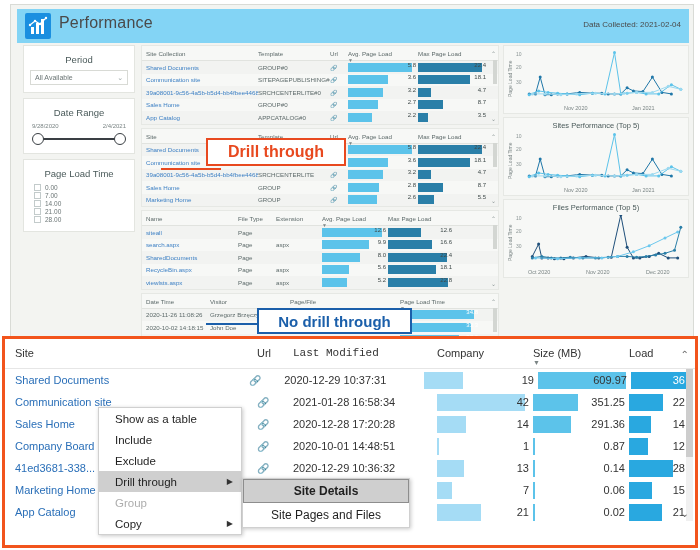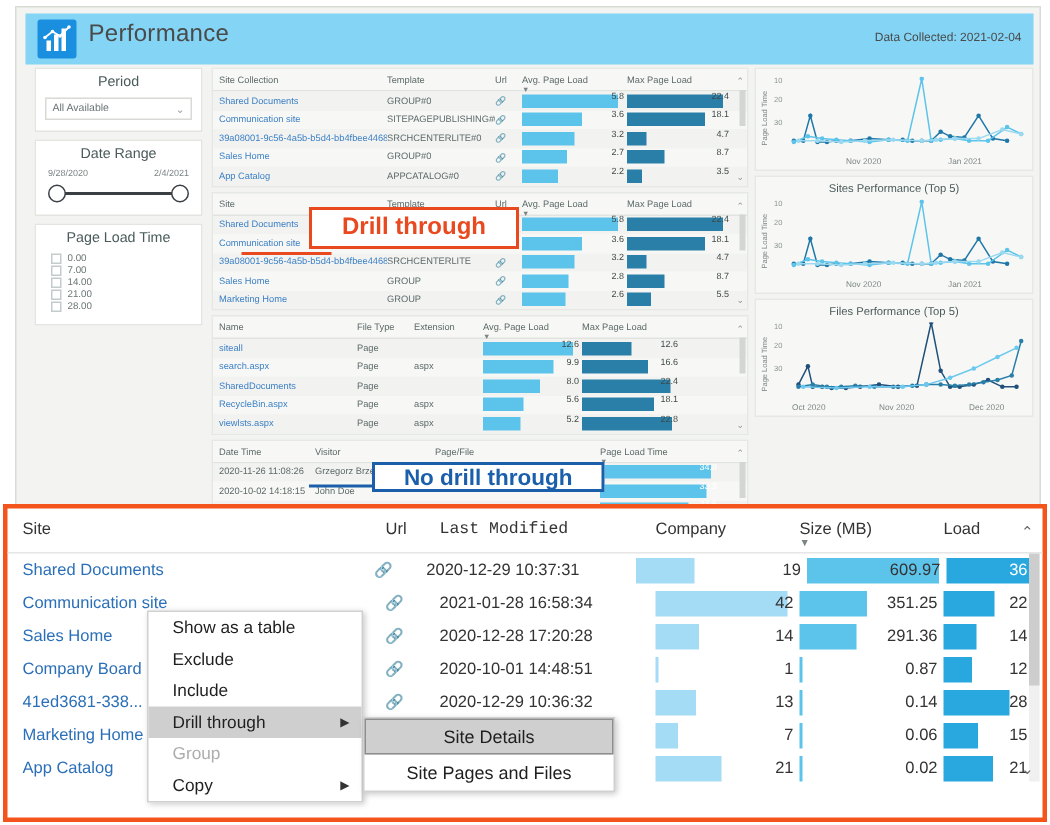--- a/index.html
+++ b/index.html
@@ -35,21 +35,21 @@
   }
   .banner-meta {
     position: absolute; right: 8px; top: 11px;
     font-size: 8px; color: #4a4a4a;
   }
 
   
   .rail { position: absolute; left: 12px; top: 40px; width: 112px; }
   .card {
     background: #ffffff; border: 1px solid #e3e5e0;
-    margin-bottom: 5px; padding: 3px 6px 7px;
+    margin-bottom: 5px; padding: 8px 6px 7px;
   }
   .card-title {
     text-align: center; font-size: 9.5px; color: #4a5a5a; margin-bottom: 5px;
   }
   .dropdown {
     border: 1px solid #d8dad5; background: #fff; height: 15px;
     display: flex; align-items: center; padding: 0 4px;
     font-size: 7px; color: #6b7575; justify-content: space-between;
   }
   .chev { font-size: 7px; color: #9aa4a4; }
@@ -166,21 +166,21 @@
   }
   .ctxitem.hl { background: #cfcfcf; }
   .ctxitem.dis { color: #adadad; }
   .ctxarrow { font-size: 8px; color: #333; }
   .submenu {
     position: absolute; left: 242px; top: 478px; width: 168px;
     background: #ffffff; border: 1px solid #d0d0d0;
     box-shadow: 1px 1px 4px rgba(0,0,0,.22); z-index: 41;
   }
   .subitem { height: 24px; display: flex; align-items: center; justify-content: center; font-size: 12px; color: #1f1f1f; }
-  .subitem.hl { background: #cfcfcf; border: 1px solid #8d8d8d; }
+  .subitem.hl { background: #cfcfcf; border: 1px solid #8d8d8d; font-weight: bold; }
 </style>
 </head>
 <body>
 
 <div id="root">
 
   <div class="report">
 
     <div class="banner">
       <div class="banner-logo">
@@ -707,21 +707,21 @@
           </div>
         </div>
     </div>
 
     <div class="leader orange" style="left:150px; top:163px; width:60px;"></div>
     <div class="callout orange" style="left:195px; top:133px; width:140px; height:28px; font-size:16px;">
       <span>Drill through</span>
     </div>
 
     <div class="leader blue" style="left:195px; top:318px; width:70px;"></div>
-    <div class="callout blue" style="left:237px; top:303px; width:155px; height:20px; font-size:15px;">
+    <div class="callout blue" style="left:246px; top:303px; width:155px; height:26px; font-size:15px;">
       <span>No drill through</span>
     </div>
   </div>
 
   <div class="panel">
     <div class="panel-head">
       <div class="pth" style="width:242px;">Site</div>
       <div class="pth" style="width:36px;">Url</div>
       <div class="pth" style="width:144px;font-family:Liberation Mono, monospace;">Last Modified</div>
       <div class="pth" style="width:96px;">Company</div>
@@ -859,25 +859,25 @@
     <div class="panel-caret-dn">⌄</div>
   </div>
 
   <div class="ctxmenu">
     <div id="ctx-items">
   <div class="ctxitem  ">
     <span>Show as a table</span>
 
   </div>
   <div class="ctxitem  ">
+    <span>Include</span>
+
+  </div>
+  <div class="ctxitem  ">
     <span>Exclude</span>
-
-  </div>
-  <div class="ctxitem  ">
-    <span>Include</span>
 
   </div>
   <div class="ctxitem hl ">
     <span>Drill through</span>
     <span class="ctxarrow">▶</span>
   </div>
   <div class="ctxitem  dis">
     <span>Group</span>
 
   </div>

